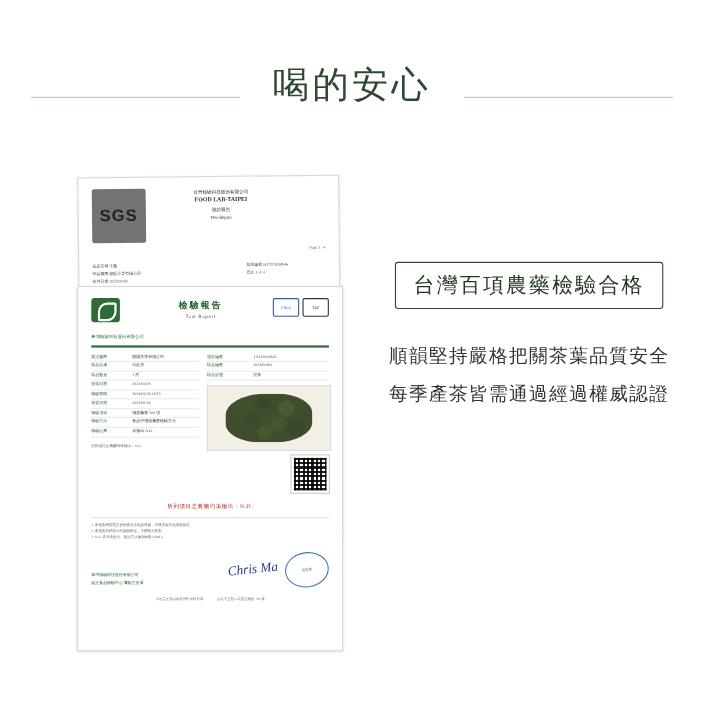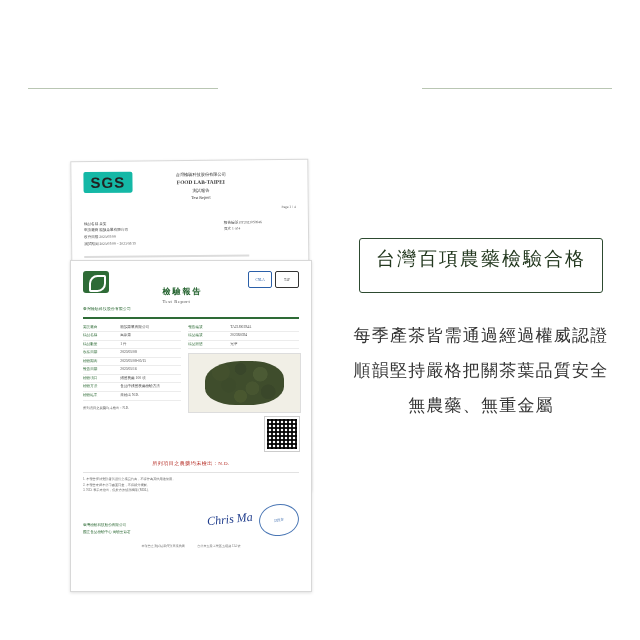--- a/index.html
+++ b/index.html
@@ -54,21 +54,21 @@
     position: absolute;
     left: 335px;
     top: 238px;
     width: 292px;
     text-align: center;
   }
   .badge {
     display: inline-block;
     border: 1px solid #2d4a30;
     border-radius: 3px;
-    padding: 7px 16px 20px 16px;
+    padding: 7px 16px 8px 16px;
     font-size: 19px;
     letter-spacing: 2px;
     color: #23381f;
     font-family: Liberation Sans, sans-serif;
     background: #ffffff;
   }
   .claims {
     margin-top: 26px;
   }
   .claim-line {
@@ -118,22 +118,22 @@
     display: flex;
     justify-content: space-between;
     align-items: flex-start;
   }
   .sgs-logo {
     font-family: "Liberation Sans", sans-serif;
     font-weight: bold;
     font-size: 15px;
     letter-spacing: 1px;
     color: #222;
-    background: #14b8a6;
-    padding: 2px 7px;
+    background: #737373;
+    padding: 16px 7px;
     border-radius: 2px;
   }
   .sgs-head-text {
     text-align: center;
     font-size: 4.2px;
     line-height: 1.7;
     color: #333;
   }
   .sgs-head-text .big { font-size: 5.4px; font-weight: bold; }
   .page-no {
@@ -189,21 +189,21 @@
     border: 2px solid #ffffff;
     border-radius: 50% 10% 50% 10%;
   }
   .rep-org {
     font-size: 3.8px;
     color: #2e6b36;
     margin-top: 2px;
     letter-spacing: 0.2px;
     white-space: nowrap;
   }
-  .rep-title-wrap { margin-top: 15px; }
+  .rep-title-wrap { text-align: center; margin-top: 1px; }
   .rep-title {
     font-size: 8px;
     color: #1f5f2a;
     letter-spacing: 2px;
     font-weight: bold;
   }
   .rep-title-en {
     font-size: 4.6px;
     color: #444;
     letter-spacing: 0.6px;
@@ -323,20 +323,21 @@
     line-height: 1.7;
     text-align: center;
   }
 </style>
 </head>
 <body>
 
 <div class="rule-left"></div>
 <div class="rule-right"></div>
 <div class="header">
+  <h1 class="header-title">喝的安心</h1>
 </div>
 
 <div class="cert-area">
 
   <div class="sheet sheet-back">
     <div class="pad">
       <div class="sgs-top">
         <div class="sgs-logo">SGS</div>
         <div class="sgs-head-text">
           <div>台灣檢驗科技股份有限公司</div>
@@ -476,17 +477,16 @@
       </div>
 
       <div class="footer-note">本報告之測試結果僅對來樣負責　　　　台北市五股工業區五權路 134 號</div>
     </div>
   </div>
 </div>
 
 <div class="right-panel">
   <div class="badge">台灣百項農藥檢驗合格</div>
   <div class="claims">
+    <div class="claim-line">順韻堅持嚴格把關茶葉品質安全</div>
     <div class="claim-line">每季產茶皆需通過經過權威認證</div>
-    <div class="claim-line">順韻堅持嚴格把關茶葉品質安全</div>
-    <div class="claim-line">無農藥、無重金屬</div>
   </div>
 </div>
 
 </body></html>

